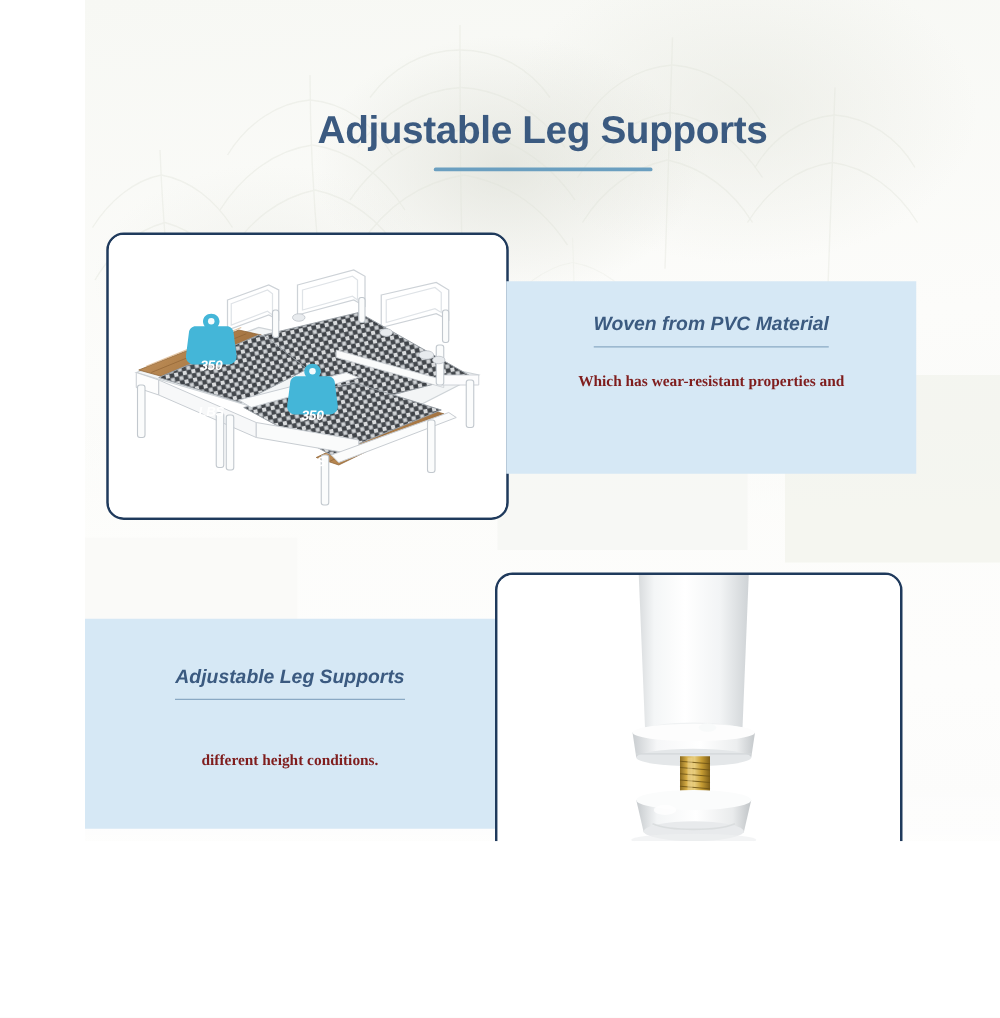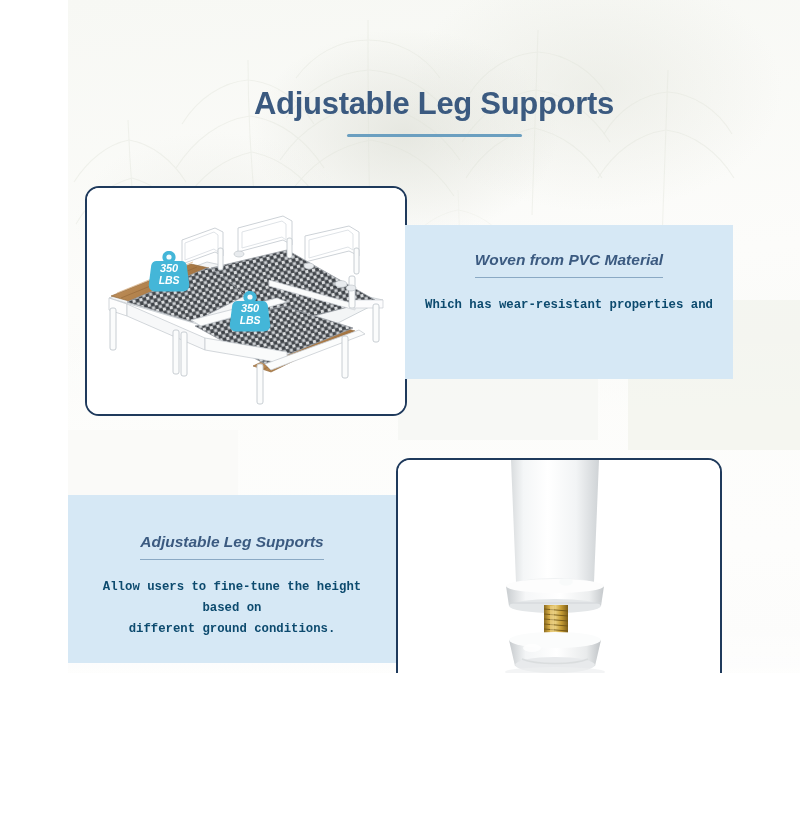--- a/index.html
+++ b/index.html
@@ -125,22 +125,22 @@
     padding-bottom: 8px;
     margin: 0 0 17px 0;
     font-family: "Liberation Sans", sans-serif;
     text-align: center;
   }
   .band-body {
     margin: 0;
     font-size: 12.3px;
     font-weight: bold;
     line-height: 1.72;
-    color: #0c4a6e;
-    font-family: Liberation Mono, monospace;
+    color: #7f1d1d;
+    font-family: Liberation Serif, serif;
   }
 
   
   .bed-svg { position: absolute; left: 0; top: 0; }
 
   
   .badge {
     position: absolute;
     width: 42px;
     height: 44px;
@@ -154,21 +154,21 @@
     text-align: center;
     color: #ffffff;
     font-weight: bold;
     font-style: italic;
     font-size: 11px;
     line-height: 11.5px;
     letter-spacing: -0.2px;
     font-family: "Liberation Sans", sans-serif;
     pointer-events: none;
   }
-  .badge-text span { display: block; }
+  .badge-text span { display: block; margin-top: 25px; }
   .badge-lbs { font-size: 10.5px; }
 </style>
 </head>
 <body>
 
 <div id="infographic">
 
   <div class="bg-stage">
     <div class="bg-wash"></div>
 
@@ -359,22 +359,22 @@
         <span>Which has wear-resistant properties and</span><br>
         <br>
       </p>
     </div>
   </div>
 
   <div class="band" id="band-legs">
     <div class="band-inner" style="top:38px;">
       <div class="band-heading">Adjustable Leg Supports</div>
       <p class="band-body">
-        <span>Allow users to fine-tune the height based on</span><br>
-        <span>different ground conditions.</span>
+        <br>
+        <span>different height conditions.</span>
       </p>
     </div>
   </div>
 
   <div class="panel" id="leg-panel">
     <svg width="322" height="236" viewBox="0 0 322 236">
       <defs>
         <linearGradient id="legG" x1="0" y1="0" x2="1" y2="0">
           <stop offset="0%" stop-color="#d9dcde"></stop>
           <stop offset="14%" stop-color="#f4f6f7"></stop>

